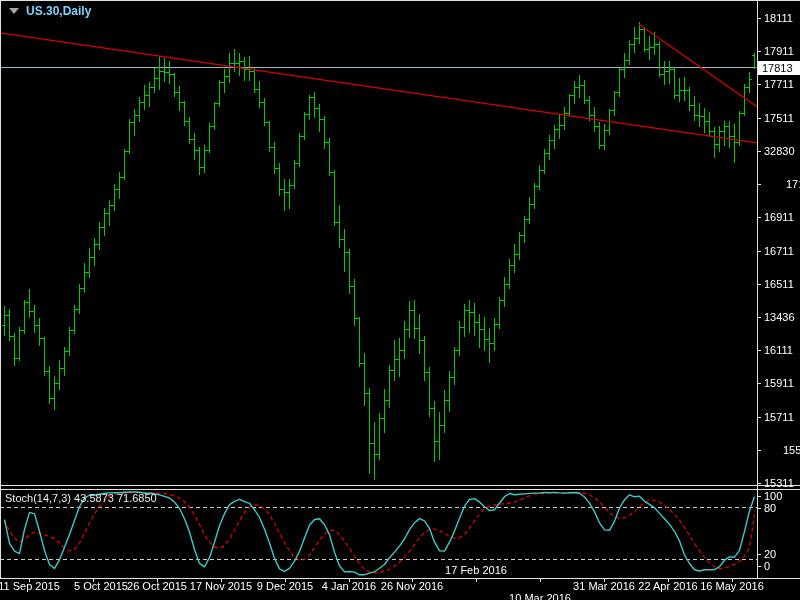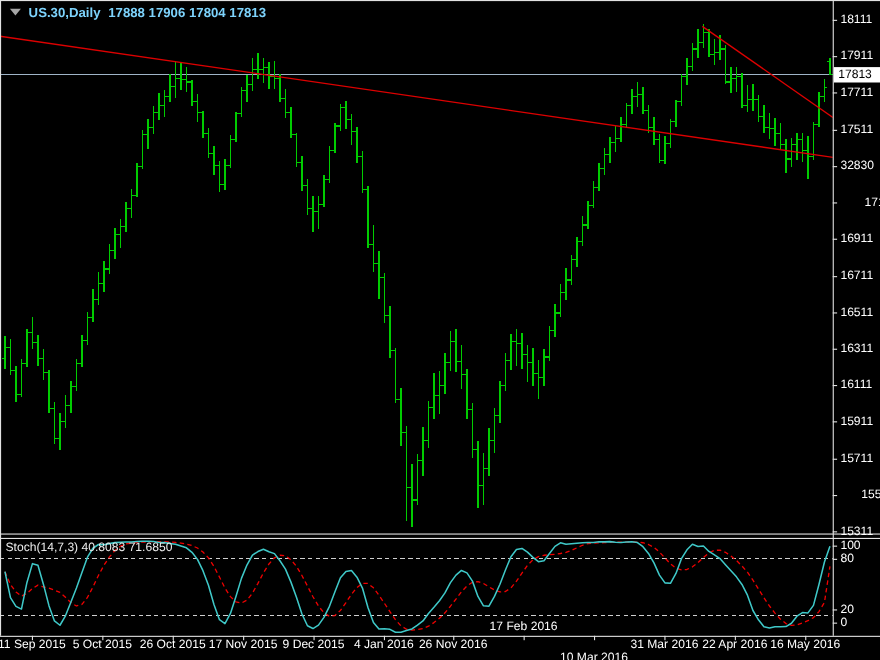--- a/index.html
+++ b/index.html
@@ -48,24 +48,23 @@
   <div class="hline" style="left:0;top:0;width:800px;"></div>
   <div class="vline" style="left:0;top:0;height:578px;"></div>
   <div class="vline" style="left:757px;top:0;height:578px;"></div>
   <div class="hline" style="left:0;top:485px;width:800px;"></div>
   <div class="hline" style="left:0;top:489px;width:800px;"></div>
   <div class="hline" style="left:0;top:578px;width:800px;"></div>
 
   <div class="header">
     <span class="tri"></span>
     <span class="title">US.30,Daily</span>
-    <span class="ohlc">17888 17906 17804 17813</span>
   </div>
 
-  <div class="stoch-label"><span>Stoch(14,7,3)</span> <span>40.8083</span> <span>71.6850</span></div>
+  <div class="stoch-label"><span>Stoch(14,7,3)</span> <span>43.5873</span> <span>71.6850</span></div>
 
   <div class="price-badge" style="top:61px;">17813</div>
 
   <div id="axes">
       <span class="axis-label " style="left: 764px; top: 12px;">18111</span>
       <div class="tickR" style="left: 757px; top: 18px;"></div>
       <span class="axis-label " style="left: 764px; top: 45px;">17911</span>
       <div class="tickR" style="left: 757px; top: 51px;"></div>
       <span class="axis-label " style="left: 764px; top: 78px; text-align: center;">17711</span>
       <div class="tickR" style="left: 757px; top: 84px;"></div>
@@ -74,21 +73,21 @@
       <span class="axis-label " style="left: 764px; top: 145px;">32830</span>
       <div class="tickR" style="left: 757px; top: 151px;"></div>
       <span class="axis-label " style="left: 764px; top: 178px; margin-left: 22px;">17111</span>
       <div class="tickR" style="left: 757px; top: 184px;"></div>
       <span class="axis-label " style="left: 764px; top: 211px;">16911</span>
       <div class="tickR" style="left: 757px; top: 217px;"></div>
       <span class="axis-label " style="left: 764px; top: 245px;">16711</span>
       <div class="tickR" style="left: 757px; top: 251px;"></div>
       <span class="axis-label " style="left: 764px; top: 278px;">16511</span>
       <div class="tickR" style="left: 757px; top: 284px;"></div>
-      <span class="axis-label " style="left: 764px; top: 311px;">16311</span>
+      <span class="axis-label " style="left: 764px; top: 311px;">13436</span>
       <div class="tickR" style="left: 757px; top: 317px;"></div>
       <span class="axis-label " style="left: 764px; top: 344px;">16111</span>
       <div class="tickR" style="left: 757px; top: 350px;"></div>
       <span class="axis-label " style="left: 764px; top: 377px;">15911</span>
       <div class="tickR" style="left: 757px; top: 383px;"></div>
       <span class="axis-label " style="left: 764px; top: 411px;">15711</span>
       <div class="tickR" style="left: 757px; top: 417px;"></div>
       <span class="axis-label " style="left: 783px; top: 444px;">15511</span>
       <div class="tickR" style="left: 757px; top: 450px;"></div>
       <span class="axis-label " style="left: 764px; top: 477px;">15311</span>
@@ -96,21 +95,21 @@
       <span class="axis-label " style="left: 764px; top: 490px;">100</span>
       <div class="tickR" style="left: 757px; top: 496px;"></div>
       <span class="axis-label " style="left: 764px; top: 502px;">80</span>
       <div class="tickR" style="left: 757px; top: 508px;"></div>
       <span class="axis-label " style="left: 764px; top: 548px;">20</span>
       <div class="tickR" style="left: 757px; top: 554px;"></div>
       <span class="axis-label " style="left: 764px; top: 560px;">0</span>
       <div class="tickR" style="left: 757px; top: 566px;"></div>
       <span class="axis-label date-label" style="left: 29px; top: 580px;">11 Sep 2015</span>
       <div class="tickB" style="left: 29px; top: 578px;"></div>
-      <span class="axis-label date-label" style="left: 93px; top: 580px;">5 Oct 2015</span>
+      <span class="axis-label date-label" style="left: 93px; top: 580px; padding-left: 16px;">5 Oct 2015</span>
       <div class="tickB" style="left: 93px; top: 578px;"></div>
       <span class="axis-label date-label" style="left: 157px; top: 580px;">26 Oct 2015</span>
       <div class="tickB" style="left: 157px; top: 578px;"></div>
       <span class="axis-label date-label" style="left: 221px; top: 580px;">17 Nov 2015</span>
       <div class="tickB" style="left: 221px; top: 578px;"></div>
       <span class="axis-label date-label" style="left: 285px; top: 580px;">9 Dec 2015</span>
       <div class="tickB" style="left: 285px; top: 578px;"></div>
       <span class="axis-label date-label" style="left: 349px; top: 580px;">4 Jan 2016</span>
       <div class="tickB" style="left: 349px; top: 578px;"></div>
       <span class="axis-label date-label" style="left: 412px; top: 580px;">26 Nov 2016</span>

